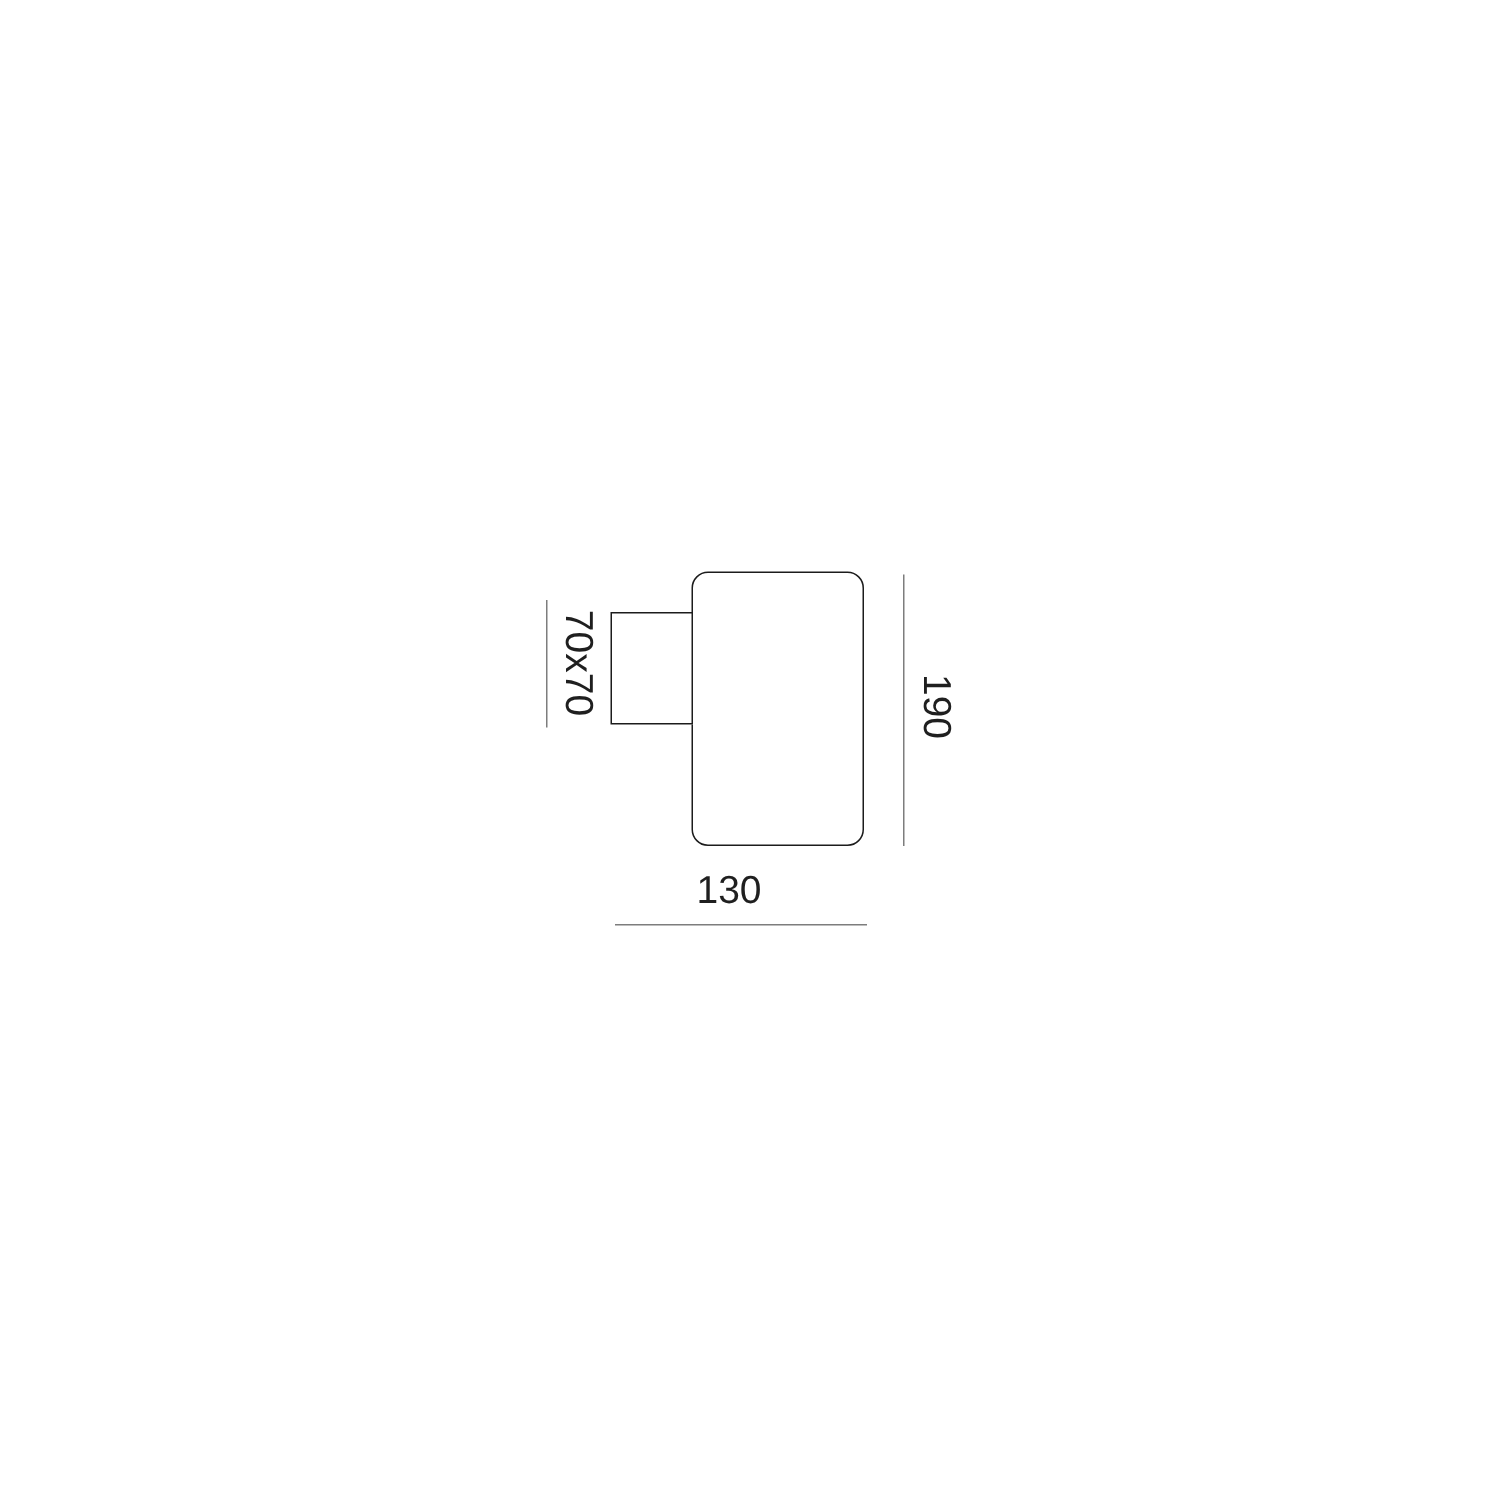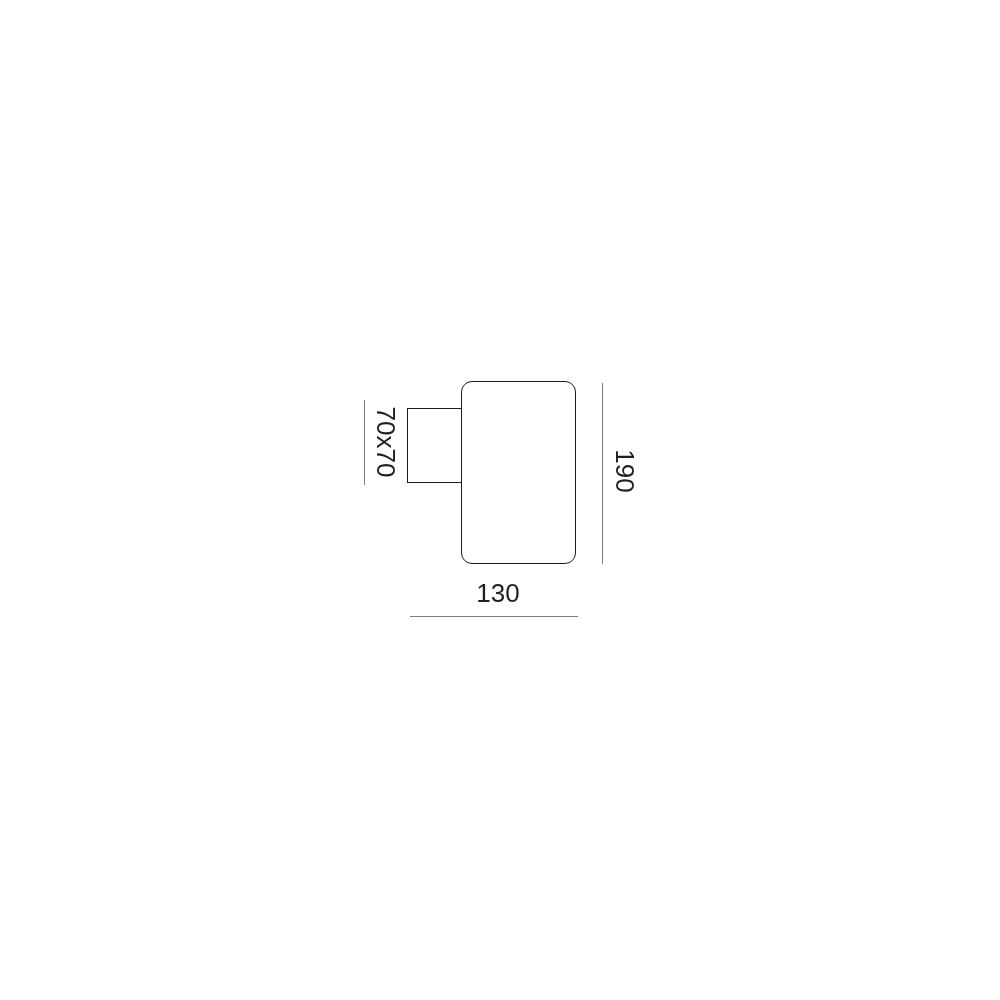--- a/index.html
+++ b/index.html
@@ -53,21 +53,21 @@
     font-size: 26px;
     line-height: 1;
     white-space: nowrap;
     transform: translate(-50%, -50%);
   }
   .dim-label.rotated {
     transform: translate(-50%, -50%) rotate(90deg);
   }
   #label-bracket { left: 386px; top: 442px; }
   #label-height  { left: 625px; top: 471px; }
-  #label-width   { left: 498px; top: 593px; }
+  #label-width   { left: 486px; top: 593px; }
 </style>
 </head>
 <body>
 
 <div class="canvas">
 
   <div class="body-rect"></div>
 
   <div class="bracket-rect"></div>
 

